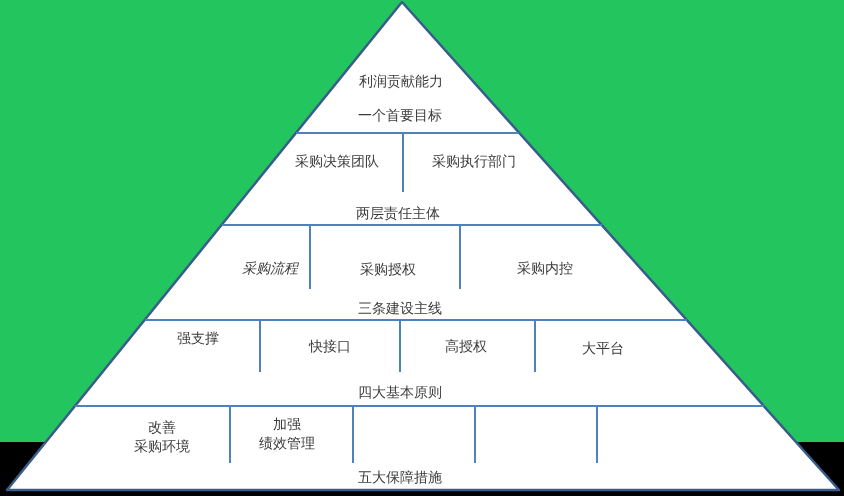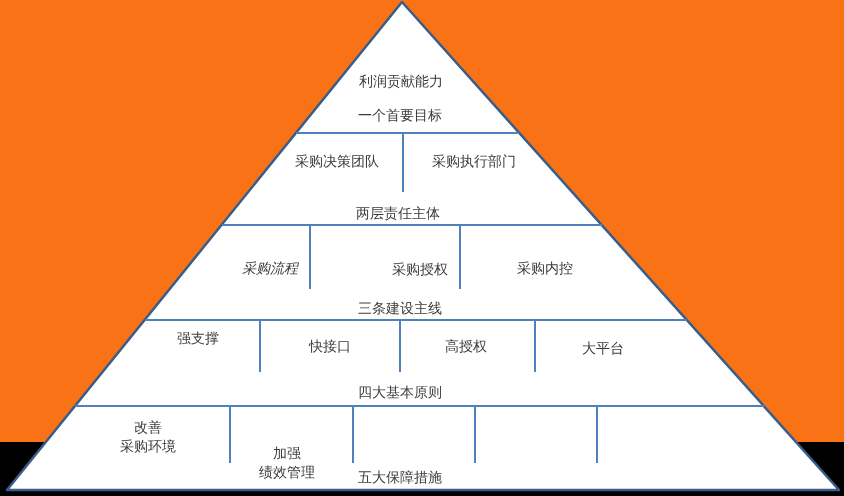--- a/index.html
+++ b/index.html
@@ -5,21 +5,21 @@
   html, body { margin: 0; padding: 0; }
   body {
     width: 844px; height: 496px;
     background: #000000;
     font-family: "DejaVu Sans", sans-serif;
     overflow: hidden;
   }
   .stage {
     position: relative;
     width: 844px; height: 442px;
-    background: #f97316;
+    background: #22c55e;
   }
   .stage svg { position: absolute; left: 0; top: 0; }
   .txt {
     position: absolute;
     transform: translate(-50%, -50%);
     font-size: 14px;
     line-height: 19px;
     color: #3b3b3b;
     white-space: nowrap;
     text-align: center;
@@ -56,33 +56,33 @@
   </svg>
 
   <div class="txt" style="left:401px; top:81px;">利润贡献能力</div>
   <div class="txt" style="left:400px; top:115px;">一个首要目标</div>
 
   <div class="txt" style="left:337px; top:161px;">采购决策团队</div>
   <div class="txt" style="left:474px; top:161px;">采购执行部门</div>
   <div class="txt" style="left:398px; top:213px;">两层责任主体</div>
 
   <div class="txt" style="left:270px; top:268px;font-style:italic;">采购流程</div>
-  <div class="txt" style="left:388px; top:269px;margin-left:32px;">采购授权</div>
+  <div class="txt" style="left:388px; top:269px;">采购授权</div>
   <div class="txt" style="left:545px; top:268px;">采购内控</div>
   <div class="txt" style="left:400px; top:308px;">三条建设主线</div>
 
   <div class="txt" style="left:198px; top:338px;">强支撑</div>
   <div class="txt" style="left:330px; top:346px;">快接口</div>
   <div class="txt" style="left:466px; top:346px;">高授权</div>
   <div class="txt" style="left:603px; top:348px;">大平台</div>
   <div class="txt" style="left:400px; top:392px;">四大基本原则</div>
 
-  <div class="txt" style="left:148px; top:437px;">
+  <div class="txt" style="left:162px; top:437px;">
     <span class="cell-line">改善</span>
     <span class="cell-line">采购环境</span>
   </div>
-  <div class="txt" style="left:287px; top:463px;">
+  <div class="txt" style="left:287px; top:434px;">
     <span class="cell-line">加强</span>
     <span class="cell-line">绩效管理</span>
   </div>
   <div class="txt" style="left:400px; top:477px;">五大保障措施</div>
 
 </div>
 
 </body></html>

